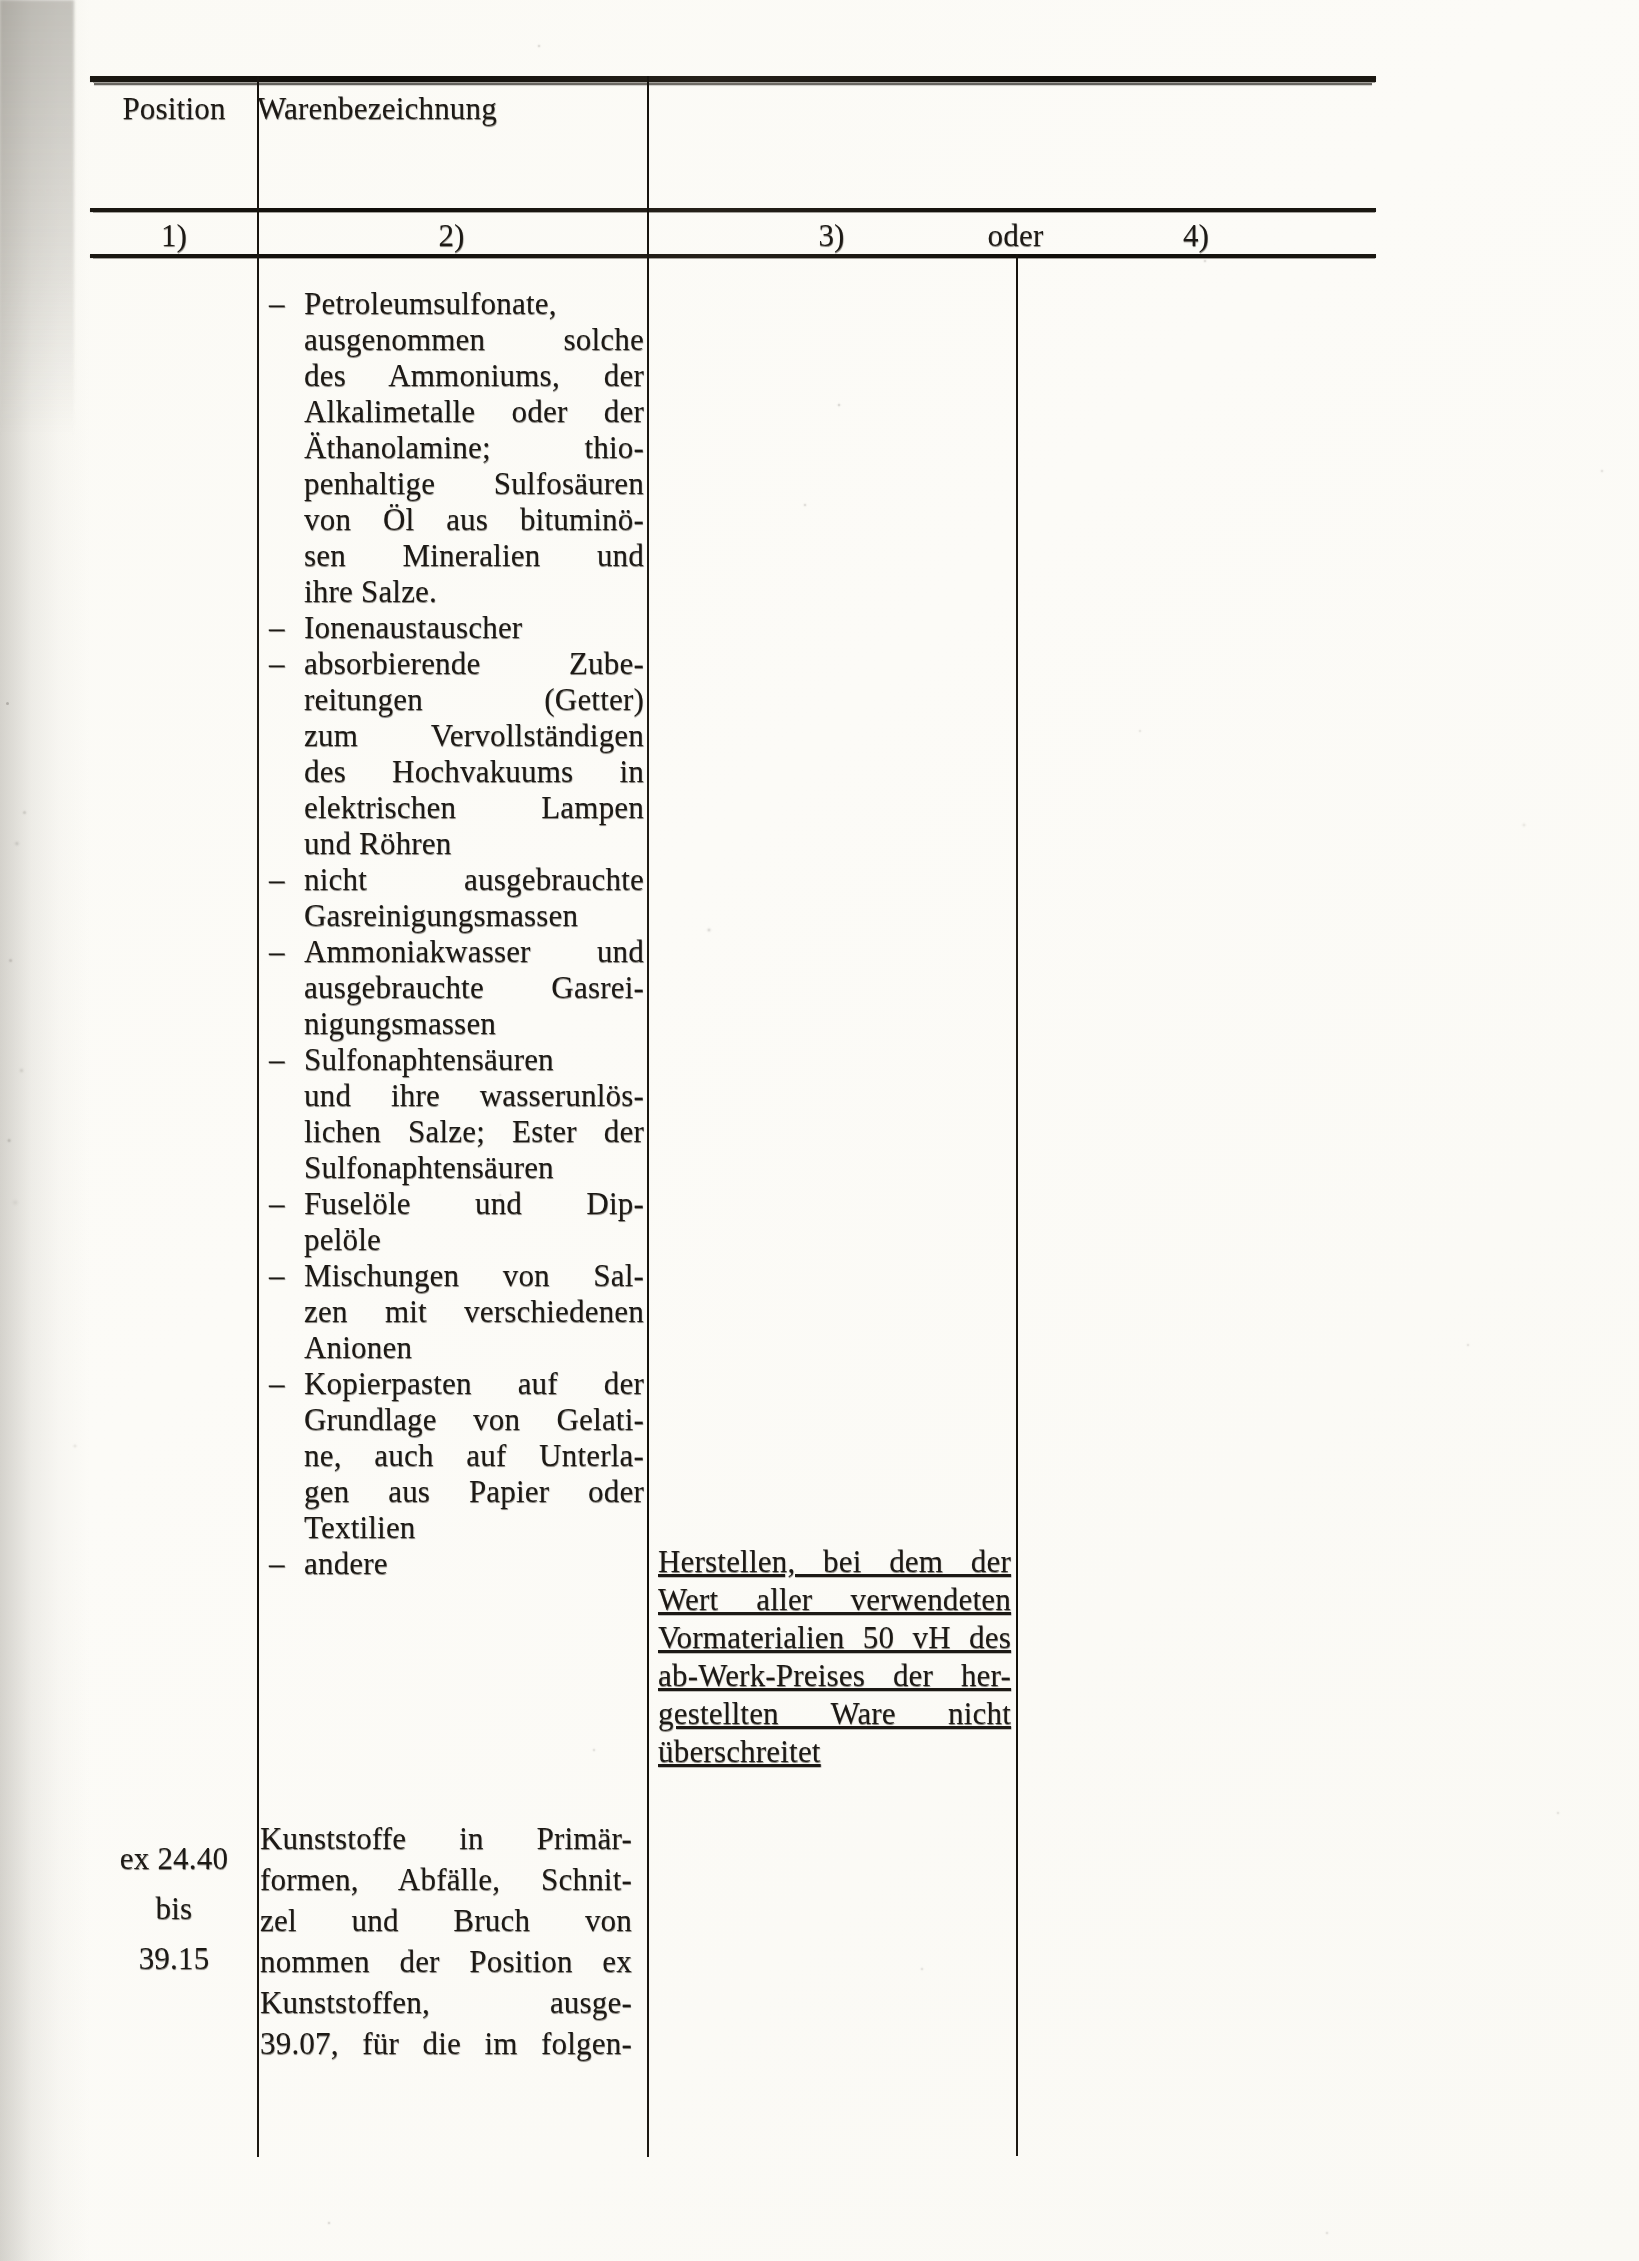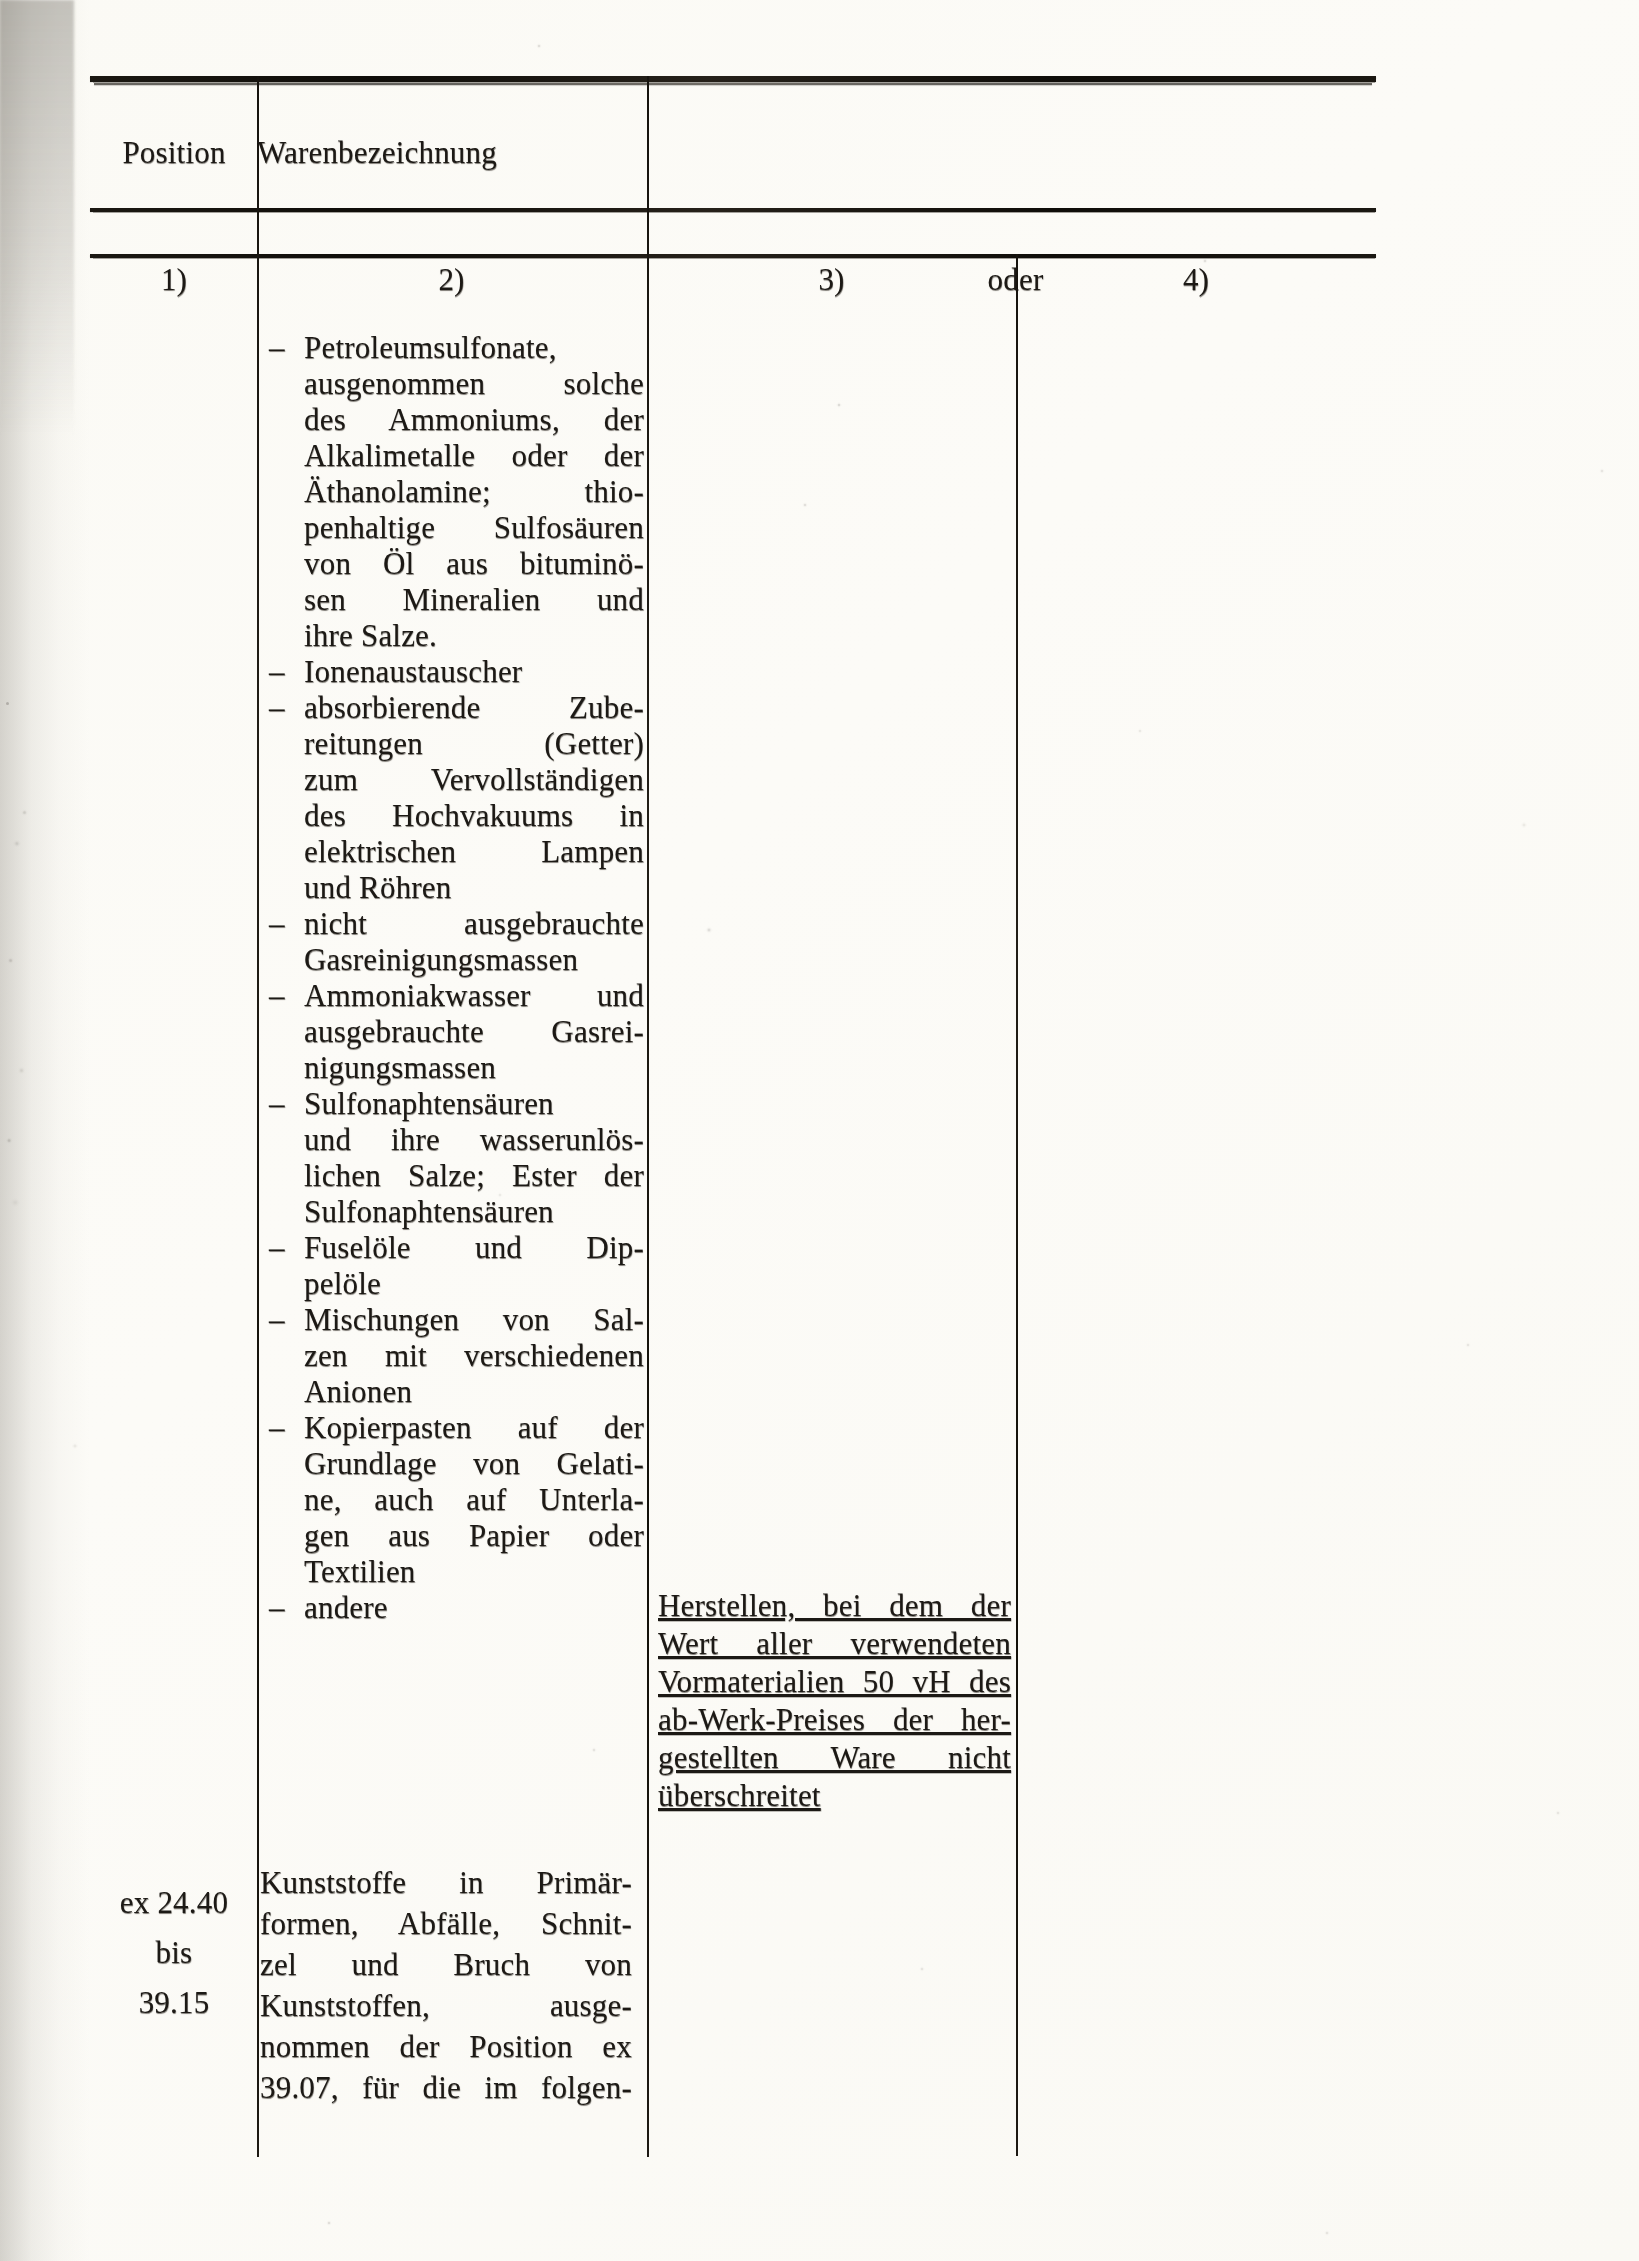--- a/index.html
+++ b/index.html
@@ -6,21 +6,21 @@
   .page {
     position: relative;
     width: 1639px;
     height: 2261px;
     background: linear-gradient(135deg, #fbfaf5 0%, #fcfbf7 40%, #faf9f4 100%);
     overflow: hidden;
     font-family: "Liberation Serif", "DejaVu Serif", serif;
     font-size: 31px;
     color: #1c1915;
   }
-  .txt { text-shadow: 0.4px 0.5px 0.8px rgba(25,20,12,0.55); letter-spacing: 0.2px; margin-top: 44px; }
+  .txt { text-shadow: 0.4px 0.5px 0.8px rgba(25,20,12,0.55); letter-spacing: 0.2px; }
 
   
   .scan-edge-strip {
     position: absolute; left: 0; top: 0; width: 90px; height: 2261px;
     background: linear-gradient(to right,
       rgba(120,115,105,0.30), rgba(150,146,136,0.14) 35%,
       rgba(170,166,156,0.06) 65%, transparent 100%);
   }
   .scan-corner-blotch {
     position: absolute; left: 0; top: 0; width: 74px; height: 437px;
@@ -202,19 +202,19 @@
   <div class="cell txt pos-cell">
       <div class="line">ex 24.40</div>
       <div class="line">bis</div>
       <div class="line last">39.15</div>
     </div>
 
   <div class="cell txt just row2-desc">
       <div class="line">Kunststoffe in Primär-</div>
       <div class="line">formen, Abfälle, Schnit-</div>
       <div class="line">zel und Bruch von</div>
+      <div class="line">nommen der Position ex</div>
       <div class="line">Kunststoffen, ausge-</div>
-      <div class="line">nommen der Position ex</div>
       <div class="line">39.07, für die im folgen-</div>
     </div>
 
 </div>
 
 
 </body></html>

